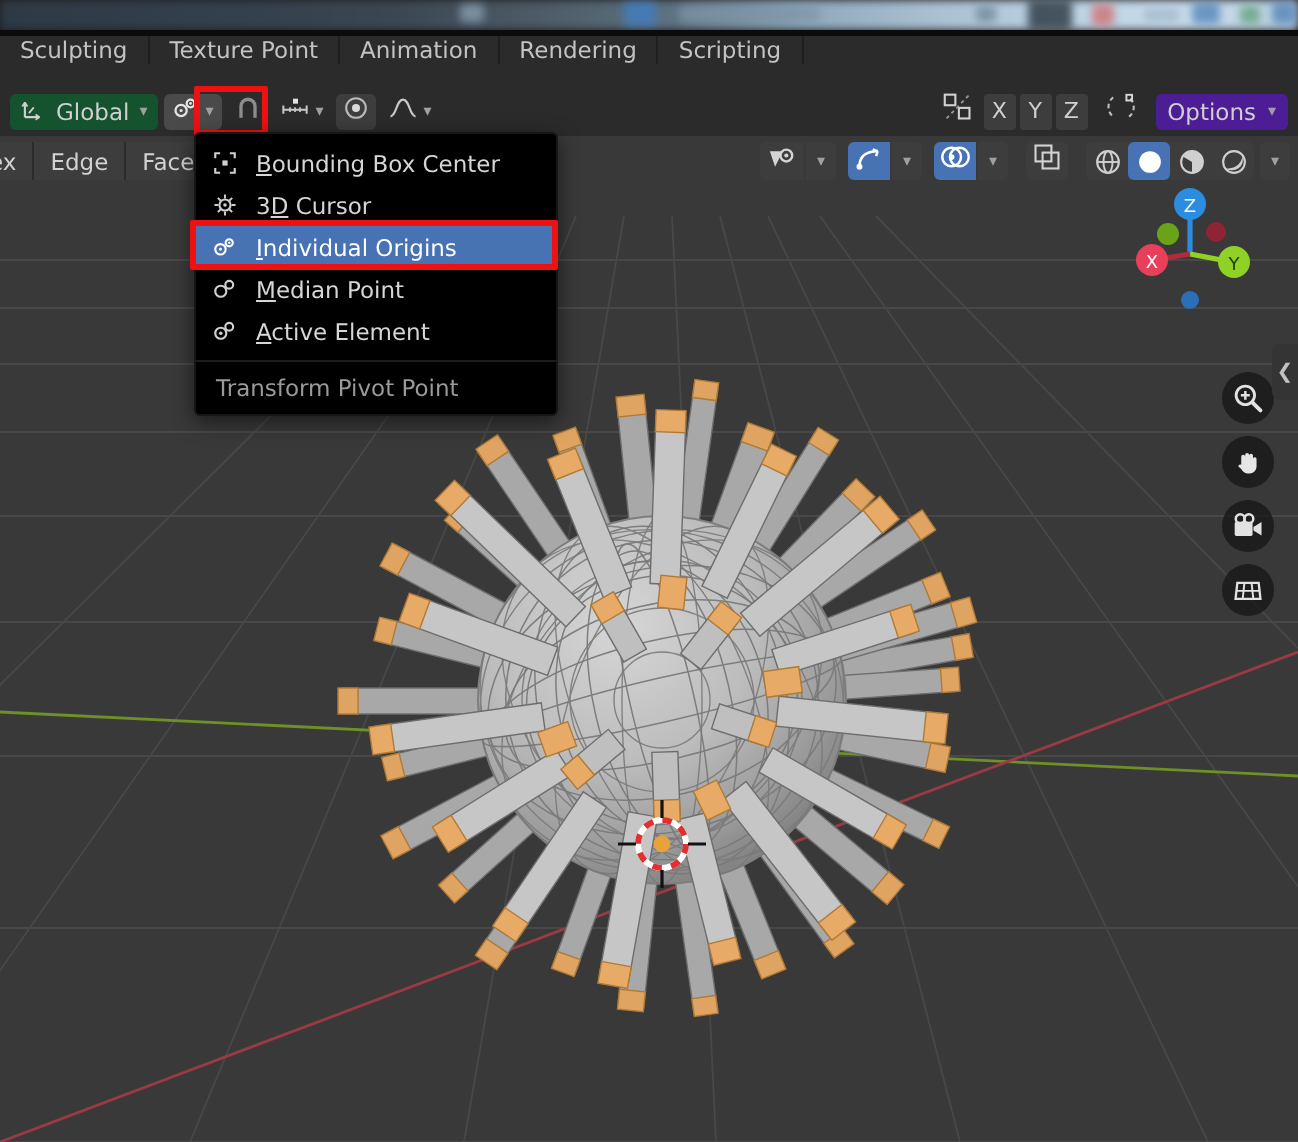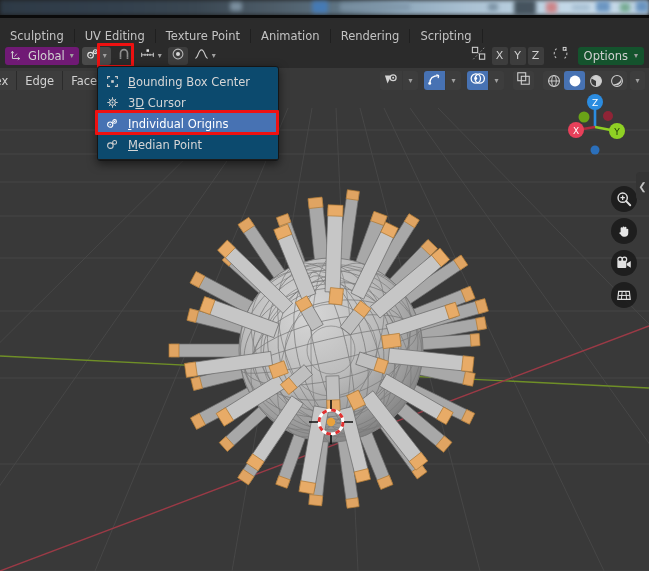--- a/index.html
+++ b/index.html
@@ -21,55 +21,55 @@
   }
   .os-blob { position: absolute; border-radius: 2px; filter: blur(2px); opacity: .75; }
   .os-sep {
     position: absolute; left:0; top: 15px; width: 649px; height: 3px;
     background: #0b0b0b;
   }
 
   
   .topbar {
     position: absolute; left: 0; top: 18px; width: 649px; height: 25px;
-    background: #2b2b2b; display: flex; align-items: flex-end;
+    background: #2b2b2b; display: flex; align-items: flex-start;
   }
   .wtab {
     display: flex; align-items: center; padding: 0 10px;
     font-size: 11.5px; color: #c3c3c3; white-space: nowrap;
     border-right: 1px solid #1f1f1f; background: #2b2b2b;
   }
   .wtab.plus { color: #a8a8a8; font-size: 14px; padding: 0 9px; }
 
   
   .toolhdr {
     position: absolute; left: 0; top: 43px; width: 649px; height: 25px;
     background: #2b2b2b; display: flex; align-items: center;
     padding: 0 5px; gap: 3px;
   }
   .orient-btn {
     display: flex; align-items: center; gap: 5px; height: 18px;
-    background: #701a75; border-radius: 3px; padding: 0 5px;
+    background: #14532d; border-radius: 3px; padding: 0 5px;
     font-size: 11.5px; color: #d0d0d0;
   }
   .ico-btn {
     display: flex; align-items: center; justify-content: center;
     height: 18px; min-width: 18px; background: #3d3d3d;
     border-radius: 3px; padding: 0 3px; color: #c8c8c8;
   }
   .ico-btn.flat { background: transparent; }
   .hdr-right { margin-left: auto; display: flex; align-items: center; gap: 2px; }
   .axis-btn {
     width: 16px; height: 18px; background: #3d3d3d; border-radius: 2px;
     display: flex; align-items: center; justify-content: center;
     font-size: 11px; color: #d0d0d0;
   }
   .options-btn {
     display: flex; align-items: center; gap: 6px; height: 18px;
-    background: #14532d; border-radius: 3px; padding: 0 6px;
+    background: #4c1d95; border-radius: 3px; padding: 0 6px;
     font-size: 11.5px; color: #d0d0d0; margin-left: 4px;
   }
   .chev { font-size: 8px; color: #a0a0a0; line-height: 1; }
 
   
   .hl-rect {
     position: absolute; left: 97px; top: 43px; width: 37px; height: 25px;
     border: 3px solid #ee1111; border-radius: 1px; z-index: 40;
     pointer-events: none;
   }
@@ -115,21 +115,21 @@
   .ov-pair .main { border-radius: 3px 0 0 3px; }
   .ov-pair .arrow {
     height: 19px; width: 15px; background: #3d3d3d;
     border-radius: 0 3px 3px 0; margin-left: 1px;
     display: flex; align-items: center; justify-content: center;
   }
 
   
   .menu {
     position: absolute; left: 97px; top: 66px; width: 182px;
-    background: #0c4a6e; border: 1px solid #161616;
+    background: #000000; border: 1px solid #161616;
     border-radius: 3px; z-index: 60;
     box-shadow: 0 3px 10px rgba(0,0,0,.55);
     padding: 4px 0 0 0;
   }
   .mi {
     display: flex; align-items: center; gap: 8px;
     height: 21px; padding: 0 6px; font-size: 11.5px; color: #d6d6d6;
   }
   .mi.sel { background: #4772b3; color: #ffffff; }
   .mi .mico { width: 16px; display: flex; justify-content: center; }
@@ -174,23 +174,20 @@
 <div class="os-blob" style="left:546px;top:2px;width:11px;height:11px;background:#d06a6a;"></div>
 <div class="os-blob" style="left:572px;top:4px;width:18px;height:7px;background:#9fb8cc;"></div>
 <div class="os-blob" style="left:596px;top:1px;width:14px;height:11px;background:#4d7fb4;"></div>
 <div class="os-blob" style="left:620px;top:3px;width:10px;height:9px;background:#5f9e78;"></div>
 <div class="os-blob" style="left:636px;top:1px;width:12px;height:11px;background:#4d7fb4;"></div>
 <div class="os-sep"></div>
 
 <div class="topbar">
   <div class="wtab">
         <span>Sculpting</span>
-      </div>
-  <div class="wtab">
-        <span>UV Editing</span>
       </div>
   <div class="wtab">
         <span>Texture Point</span>
       </div>
   <div class="wtab">
         <span>Animation</span>
       </div>
   <div class="wtab">
         <span>Rendering</span>
       </div>
@@ -785,18 +782,29 @@
   <div class="mi">
     <span class="mico">
       <svg width="13" height="13" viewBox="0 0 16 16">
         <circle cx="5.4" cy="9.4" r="3.4" fill="none" stroke="#d0d0d0" stroke-width="1.3"></circle>
         <circle cx="10.6" cy="5.4" r="2.4" fill="none" stroke="#d0d0d0" stroke-width="1.3"></circle>
       </svg>
     </span>
     <span><u>M</u>edian Point</span>
   </div>
 
+  <div class="mi">
+    <span class="mico">
+      <svg width="13" height="13" viewBox="0 0 16 16">
+        <circle cx="5.4" cy="9.4" r="3.4" fill="none" stroke="#d0d0d0" stroke-width="1.3"></circle>
+        <circle cx="5.4" cy="9.4" r="1.1" fill="#d0d0d0"></circle>
+        <circle cx="10.6" cy="5.4" r="2.4" fill="none" stroke="#d0d0d0" stroke-width="1.3"></circle>
+      </svg>
+    </span>
+    <span><u>A</u>ctive Element</span>
+  </div>
 
   <div class="menu-sep"></div>
+  <div class="menu-title">Transform Pivot Point</div>
 </div>
 <div class="menu-hl"></div>
 
 </div>
 
 </body></html>

